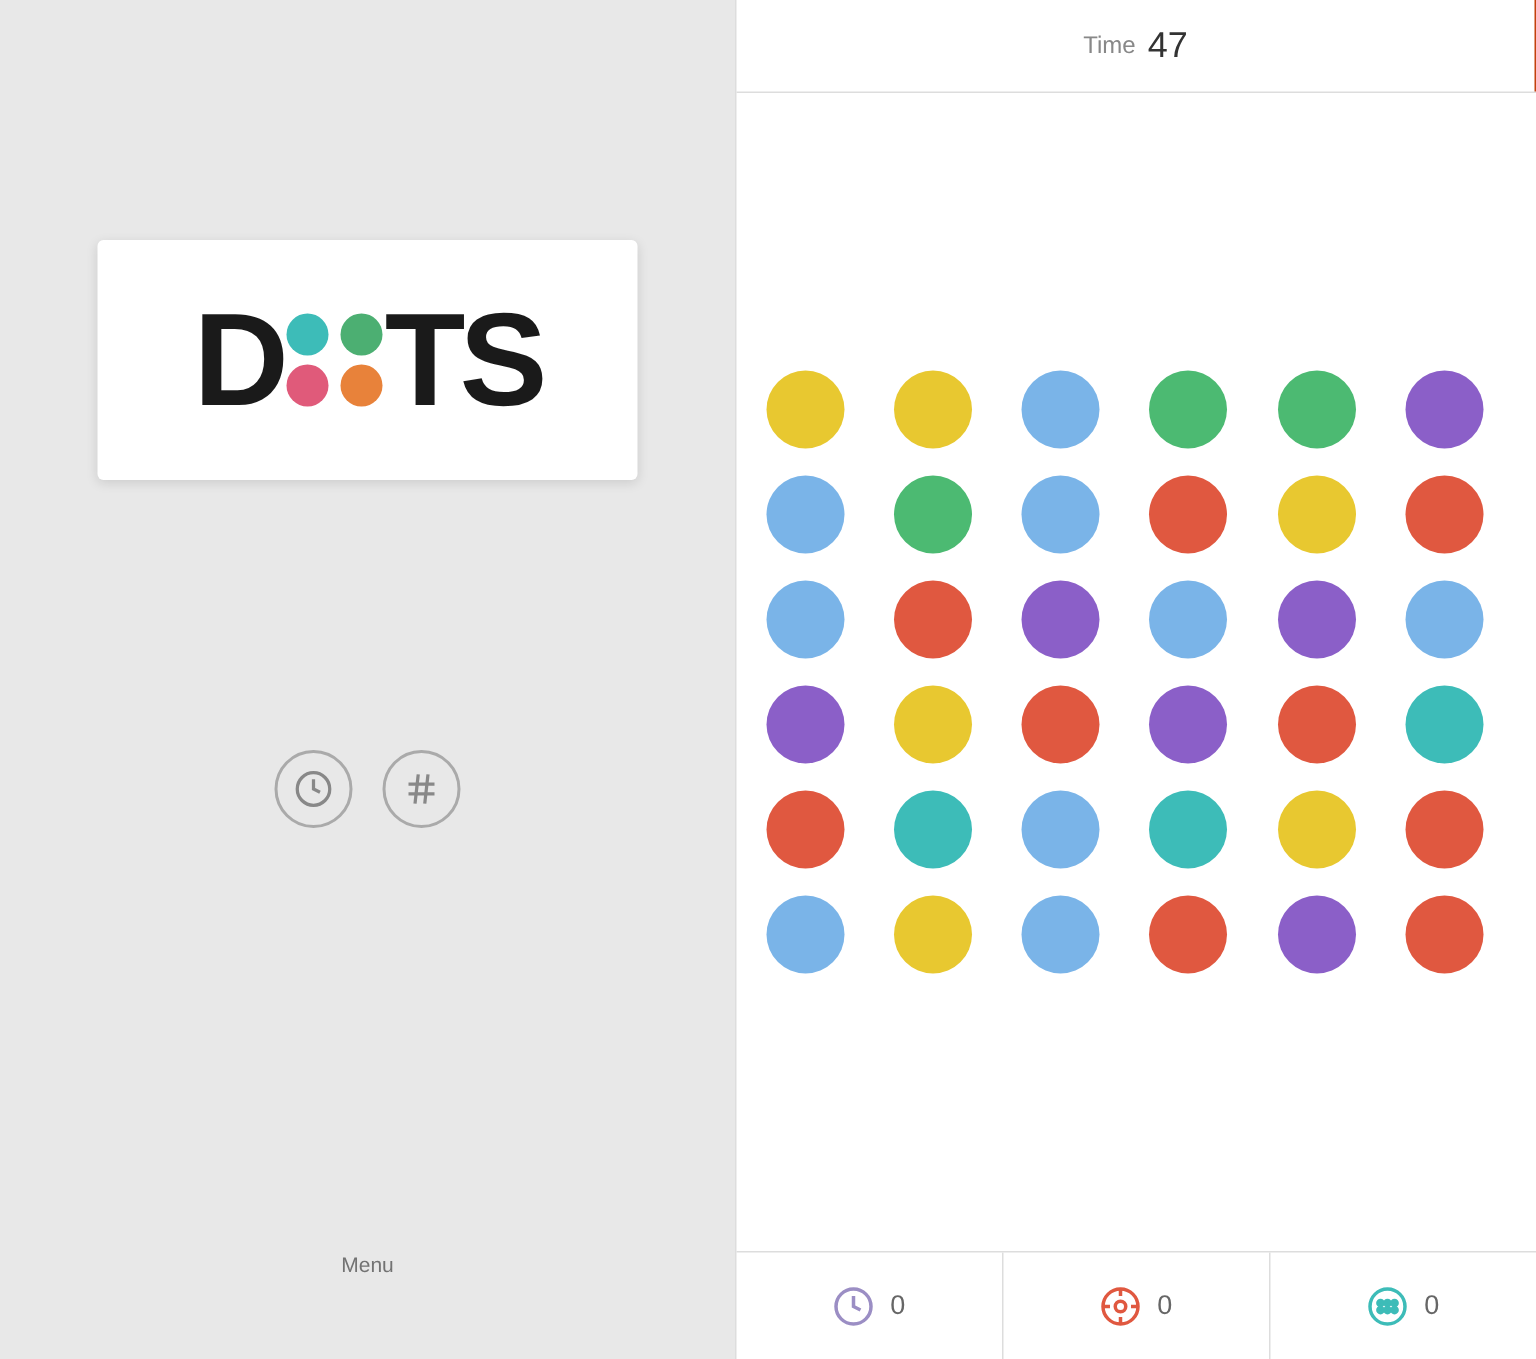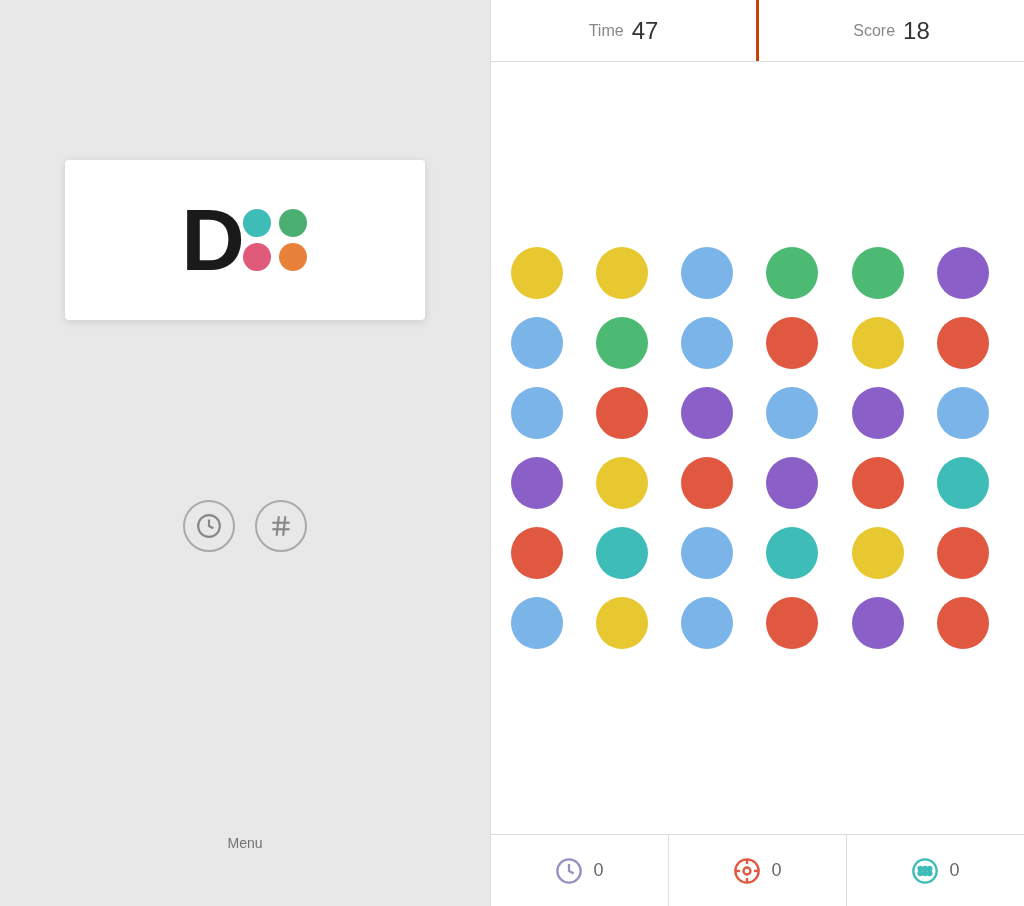--- a/index.html
+++ b/index.html
@@ -151,21 +151,21 @@
       display: flex;
       align-items: center;
       justify-content: center;
       gap: 8px;
       font-size: 16px;
       color: #888;
       font-weight: 400;
     }
 
     .header-cell:first-child {
-      border-right: 3px solid #c2410c;
+      border-right: 1px solid #c2410c;
     }
 
     .header-value {
       font-size: 24px;
       font-weight: 300;
       color: #333;
     }
 
     .game-board {
       flex: 1;
@@ -230,20 +230,21 @@
       <div class="logo-dots-group">
         <div class="logo-dots-row">
           <div class="logo-dot dot-teal"></div>
           <div class="logo-dot dot-green"></div>
         </div>
         <div class="logo-dots-row">
           <div class="logo-dot dot-pink"></div>
           <div class="logo-dot dot-orange"></div>
         </div>
       </div>
+      <span class="logo-ts">TS</span>
     </div>
   </div>
 
   <div class="icon-buttons">
     <button class="icon-btn">
       <svg viewBox="0 0 24 24" fill="none" stroke="currentColor" stroke-width="2">
         <circle cx="12" cy="12" r="10"></circle>
         <polyline points="12 6 12 12 16 14"></polyline>
       </svg>
     </button>
@@ -260,24 +261,20 @@
 
   <span class="menu-link">Menu</span>
 </div>
 
 <div class="right-panel">
 
   <div class="game-header">
     <div class="header-cell">
       <span>Time</span>
       <span class="header-value">47</span>
-    </div>
-    <div class="header-cell">
-      <span>Score</span>
-      <span class="header-value">18</span>
     </div>
   </div>
 
   <div class="game-board">
     <div class="dots-grid" id="dots-grid">
     <div class="game-dot" style="background: rgb(232, 200, 48);"></div>
         <div class="game-dot" style="background: rgb(232, 200, 48);"></div>
         <div class="game-dot" style="background: rgb(122, 180, 232);"></div>
         <div class="game-dot" style="background: rgb(76, 186, 114);"></div>
         <div class="game-dot" style="background: rgb(76, 186, 114);"></div>

